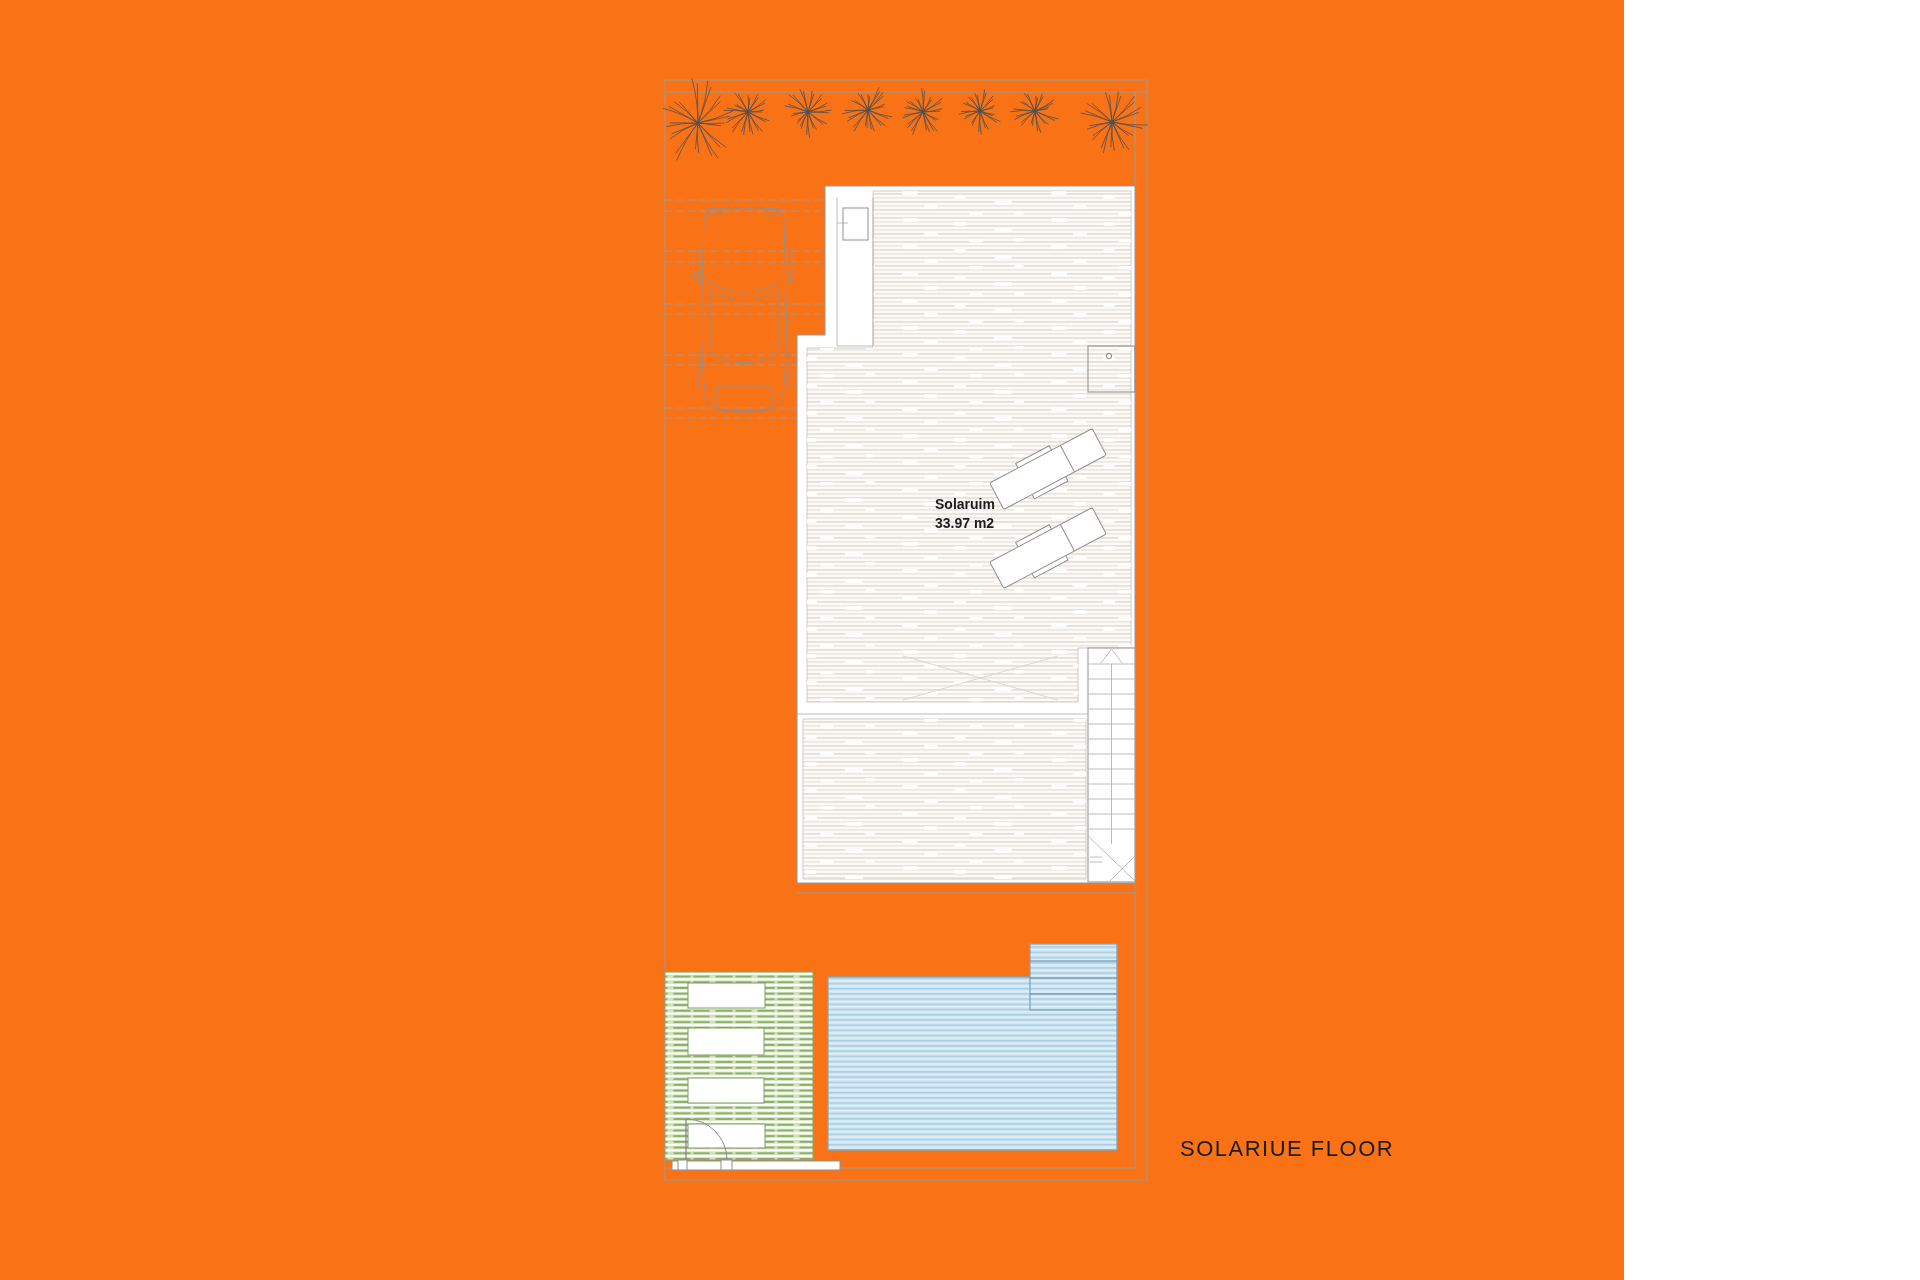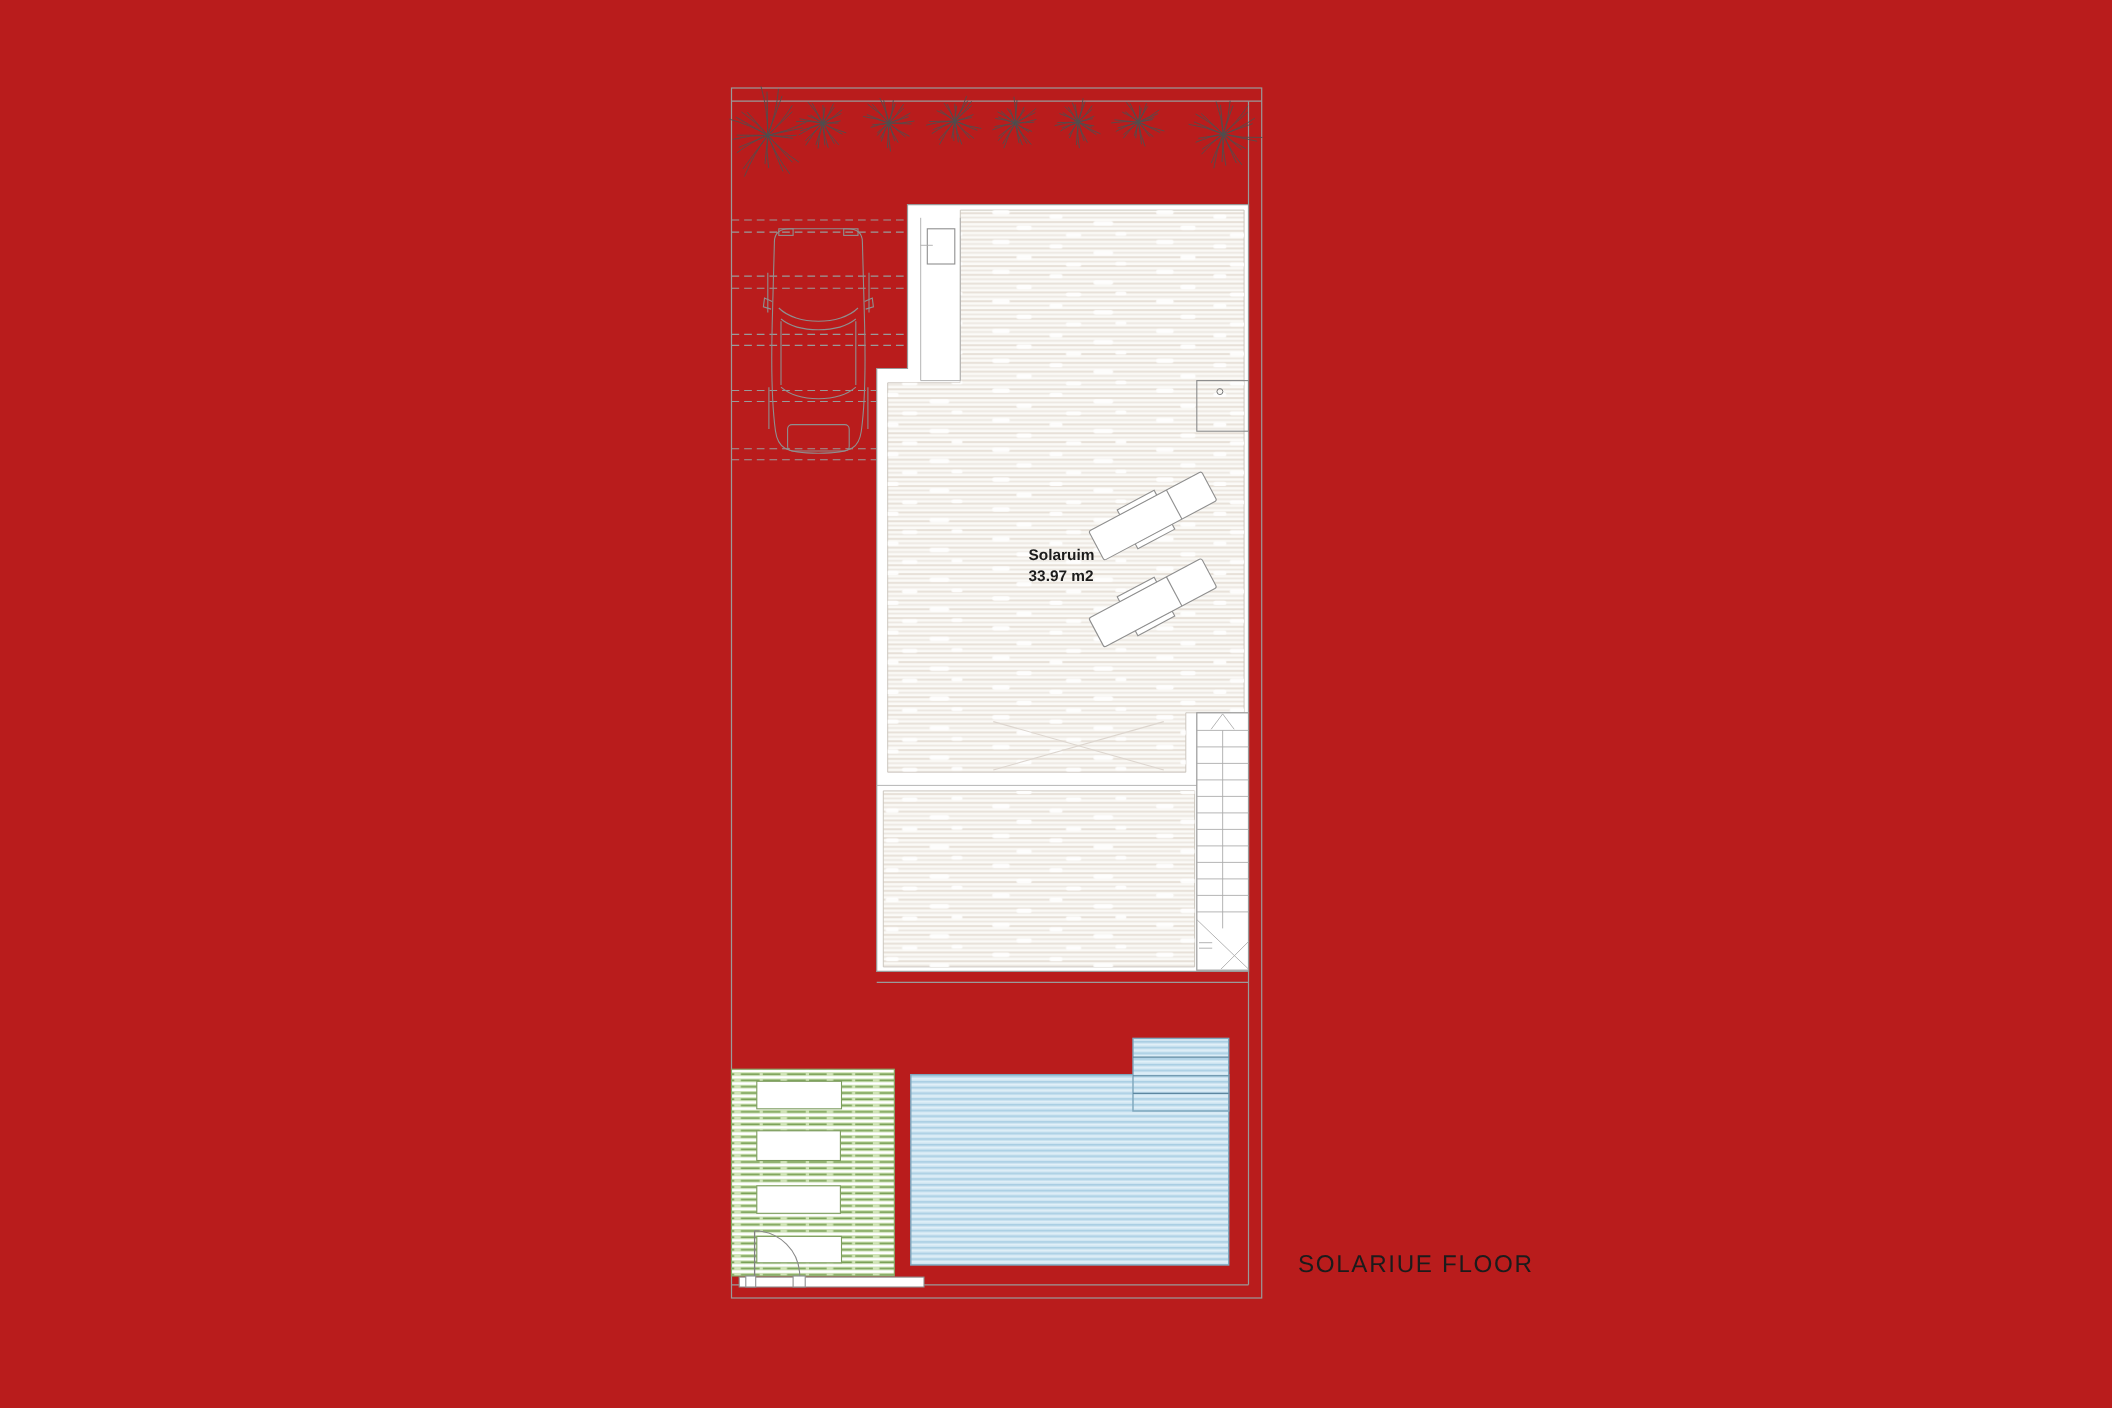--- a/index.html
+++ b/index.html
@@ -1,16 +1,16 @@
 <!DOCTYPE html>
 <html><head>
 <meta charset="utf-8">
 <style>
   html,body{margin:0;padding:0;background:#ffffff;}
-  .canvas{position:relative;width:1920px;height:1280px;background:#b91c1c;overflow:hidden;
+  .canvas{position:relative;width:1624px;height:1280px;background:#f97316;overflow:hidden;
           font-family:"Liberation Sans",sans-serif;}
   svg{position:absolute;left:0;top:0;}
   .ln{stroke:#9a9a9a;stroke-width:1.1;fill:none}
   .lnthin{stroke:#ababab;stroke-width:.8;fill:none}
   .hatchln{stroke:#c6c0b8;stroke-width:.8}
   .dash{stroke:#9a9a9a;stroke-width:1;stroke-dasharray:7 4.5;fill:none}
   .car{stroke:#8f8f8f;fill:none;stroke-width:1}
   .carfill{stroke:#8f8f8f;fill:#ffffff;stroke-width:1}
   .tree{stroke:#4f4f4f;stroke-width:.8;fill:none;stroke-linecap:round}
   .white{fill:#ffffff}

